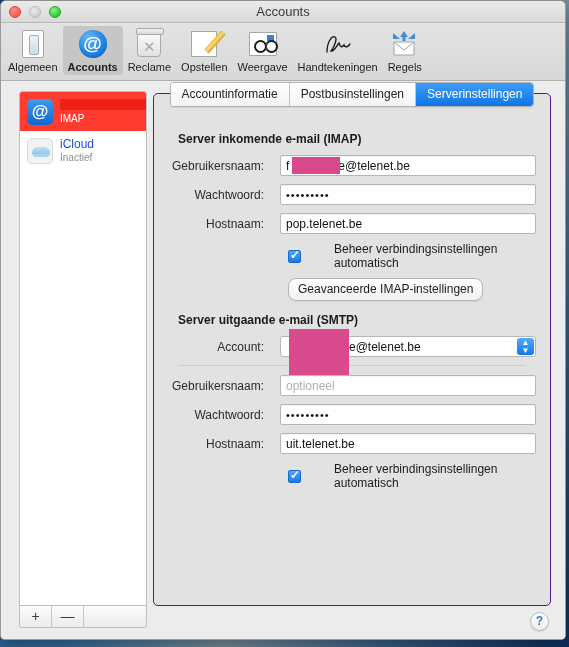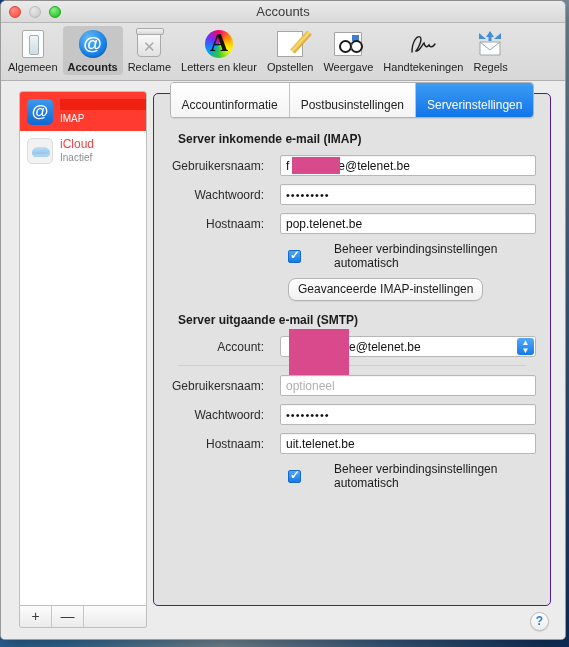--- a/index.html
+++ b/index.html
@@ -120,21 +120,21 @@
     color:#fff; font-size:17px; line-height:26px; text-align:center; font-weight:600;
   }
   .acct-icon.cloud { background:#f2f2f2; border:1px solid #dcdcdc; }
   .acct-icon.cloud:after{
     content:""; position:absolute; left:4px; top:8px; width:18px; height:10px;
     border-radius:9px 9px 7px 7px;
     background:linear-gradient(180deg,#bfe0f5,#7fb8e8);
     box-shadow:-1px -4px 0 -1px #a9d3f0 inset;
   }
   .acct-text { min-width:0; }
-  .acct-name { font-size:12px; color:#ef4444; line-height:14px; white-space:nowrap; }
+  .acct-name { font-size:12px; color:#1d4ed8; line-height:14px; white-space:nowrap; }
   .acct-row.selected .acct-name { color:#fff; }
   .acct-sub  { font-size:10px; color:#8e8e8e; line-height:13px; }
   .acct-row.selected .acct-sub { color:#fff; }
   .redact-name {
     display:inline-block; width:92px; height:11px; background:#ef1f12;
     vertical-align:-1px; border-radius:1px;
   }
   
   #sidebar-footer {
     position:absolute; left:18px; top:525px; width:128px; height:22px;
@@ -156,21 +156,21 @@
   }
   #tabbar {
     position:absolute; left:152px; top:1px; right:14px;
     display:flex; justify-content:center;
   }
   .tabs {
     display:flex; border:1px solid #b2b2b2; border-radius:4px; overflow:hidden;
     background:#fff; box-shadow:0 1px 1px rgba(0,0,0,.07);
   }
   .tab {
-    font-size:12px; color:#222; padding:15px 11px 5px;
+    font-size:12px; color:#222; padding:4px 11px 5px;
     border-right:1px solid #c3c3c3; background:linear-gradient(180deg,#ffffff,#f4f4f4);
     white-space:nowrap;
   }
   .tab:last-child { border-right:none; }
   .tab.active { background:linear-gradient(180deg,#3c9cf5,#1175e8); color:#fff; }
 
   
   #form { position:absolute; left:0; right:0; top:32px; padding:0 14px; }
   .section-title { font-size:12px; font-weight:bold; color:#1b1b1b; margin:6px 0 9px 10px; }
   .row { display:flex; align-items:center; margin-bottom:8px; }
@@ -266,26 +266,20 @@
       <div class="tb-label">Accounts</div>
     </div>
 
     <div class="tb-item">
       <div class="tb-icon">
           <div class="ic-junk"></div>
         </div>
       <div class="tb-label">Reclame</div>
     </div>
 
-    <div class="tb-item">
-      <div class="tb-icon">
-          <div class="ic-fonts"></div>
-        </div>
-      <div class="tb-label">Letters en kleur</div>
-    </div>
 
     <div class="tb-item">
       <div class="tb-icon">
           <div class="ic-compose"></div>
         </div>
       <div class="tb-label">Opstellen</div>
     </div>
 
     <div class="tb-item">
       <div class="tb-icon">

